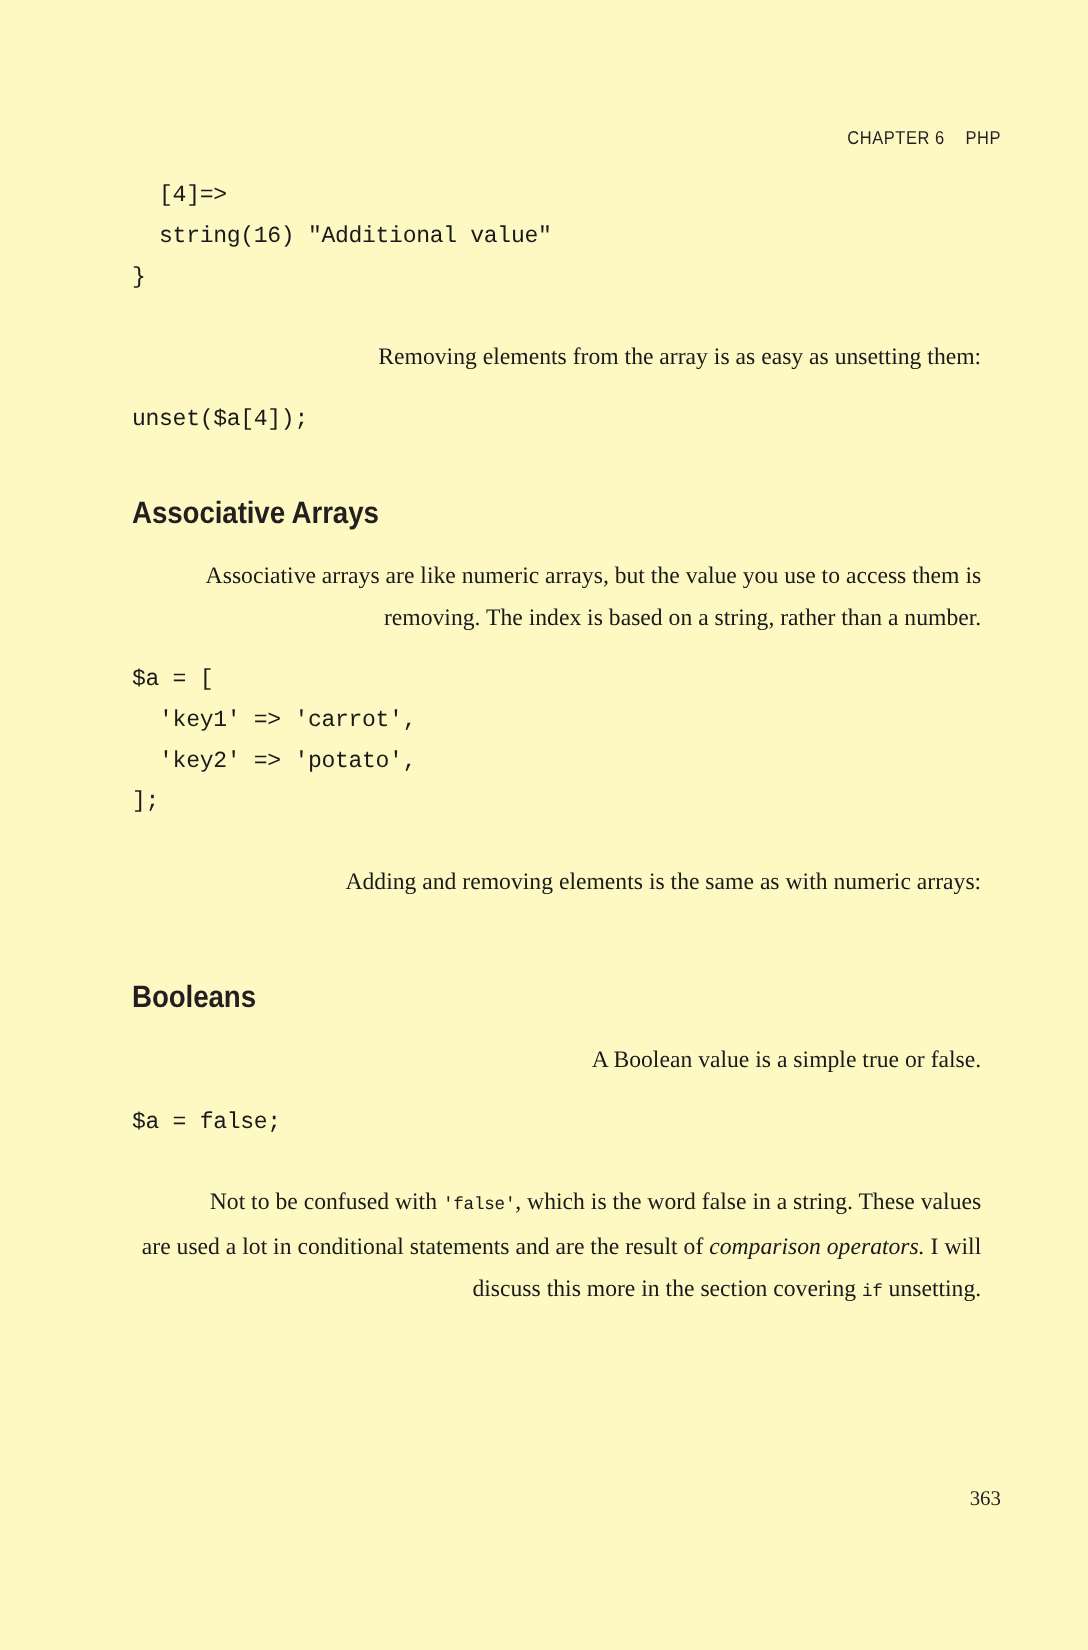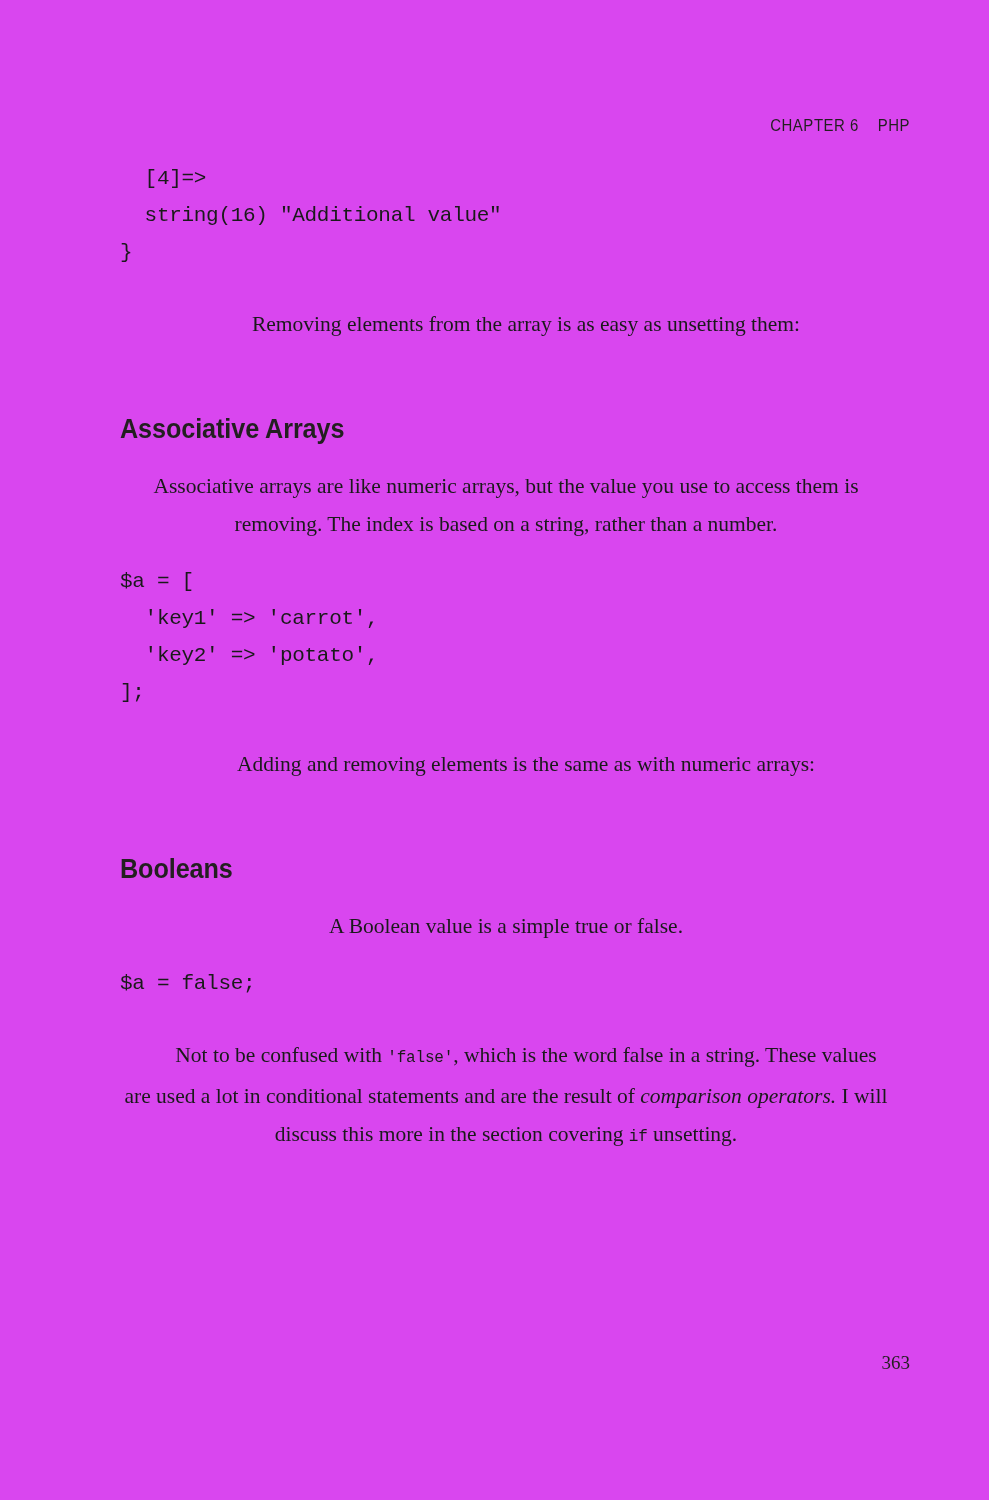--- a/index.html
+++ b/index.html
@@ -6,21 +6,21 @@
   html, body {
     margin: 0;
     padding: 0;
     background: #ffffff;
   }
 
   .page {
     position: relative;
     width: 989px;
     height: 1500px;
-    background: #d946ef;
+    background: #fef9c3;
     overflow: hidden;
     box-sizing: border-box;
   }
 
   
   .running-head {
     position: absolute;
     top: 116px;
     left: 120px;
     width: 790px;
@@ -42,21 +42,21 @@
     width: 790px;
   }
 
   
   .para {
     font-family: "Liberation Serif", serif;
     font-size: 21.5px;
     line-height: 38px;
     color: #1a1a1a;
     margin: 0;
-    text-align: center;
+    text-align: right;
     width: 772px;
   }
   .para.indent { text-indent: 40px; }
 
   .para .it {
     font-style: italic;
   }
   .para .code-inline {
     font-family: "Liberation Mono", monospace;
     font-size: 16px;
@@ -117,20 +117,21 @@
     <pre class="code">  [4]=&gt;
   string(16) "Additional value"
 }</pre>
 
     <div class="sp-code-to-para"></div>
 
     <p class="para indent">Removing elements from the array is as easy as unsetting them:</p>
 
     <div class="sp-para-to-code"></div>
 
+    <pre class="code">unset($a[4]);</pre>
 
     <div class="sp-code-to-head"></div>
 
     <h2 class="heading">Associative Arrays</h2>
 
     <div class="sp-head-to-para"></div>
 
     <p class="para">Associative arrays are like numeric arrays, but the value you use to access them is removing. The index is based on a string, rather than a number.</p>
 
     <div class="sp-para-to-code"></div>

